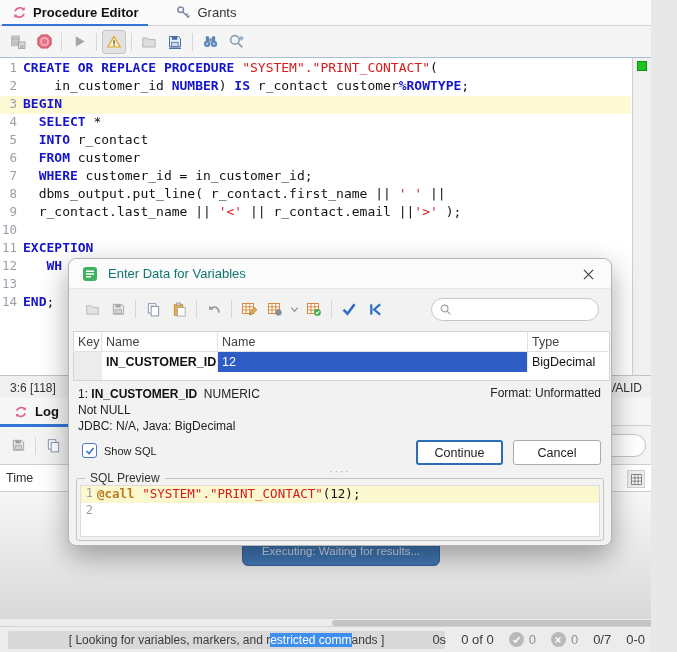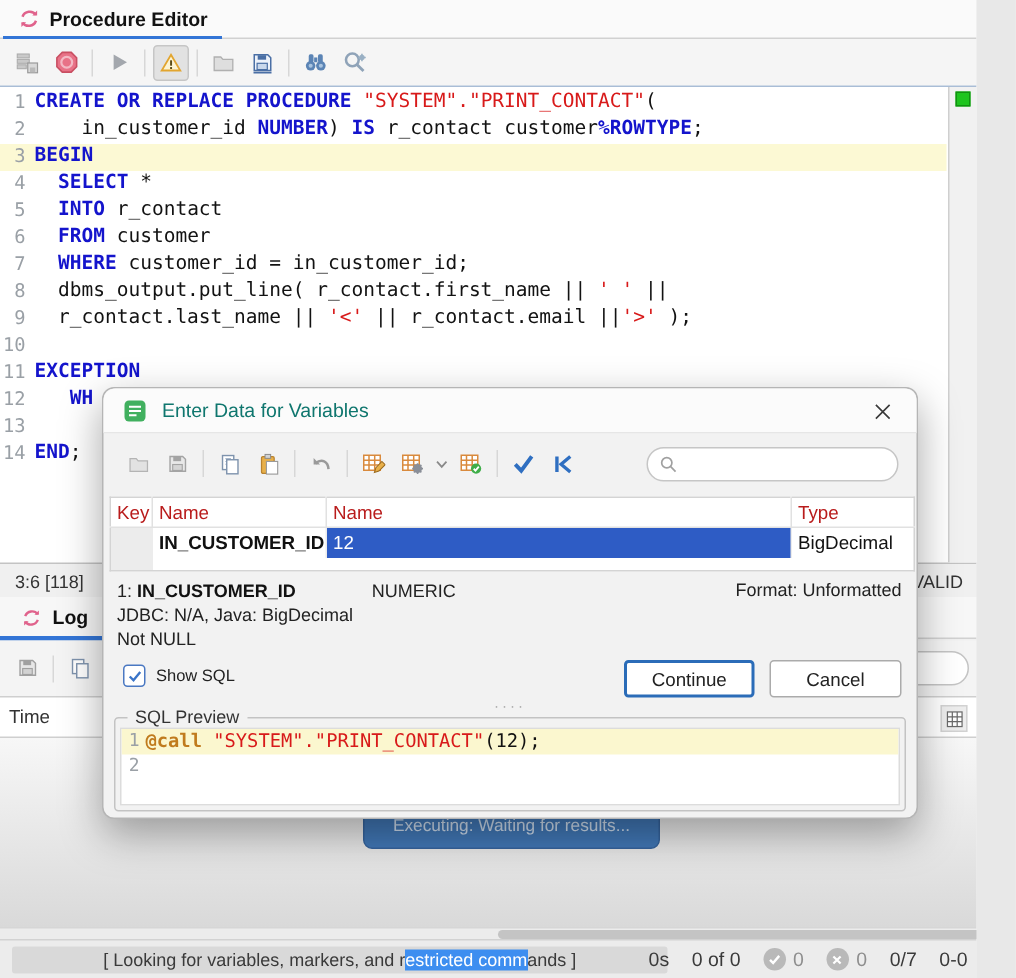--- a/index.html
+++ b/index.html
@@ -73,21 +73,21 @@
   .dialog { position:absolute; left:68px; top:258px; width:544px; height:288px; background:#f2f2f2; border:1px solid #b5b5b5; border-radius:8px; box-shadow:0 10px 28px rgba(0,0,0,.35); z-index:50; }
   .dtitle { position:absolute; top:0; left:0; right:0; height:30px; display:flex; align-items:center; background:#fbfbfb; border-bottom:1px solid #e6e6e6; border-radius:8px 8px 0 0; }
   .dtitle .dicon { margin-left:13px; }
   .dtitle .dlabel { margin-left:10px; font-size:13px; color:#0f766e; }
   .dclose { position:absolute; right:10px; top:3px; width:26px; height:24px; display:flex; align-items:center; justify-content:center; border-radius:4px; }
   .dtoolbar { position:absolute; top:36px; left:0; right:0; height:28px; display:flex; align-items:center; padding-left:10px; }
   .dbtn { width:22px; height:22px; display:flex; align-items:center; justify-content:center; margin:0 2px; }
   .searchbox { position:absolute; right:12px; top:39px; width:168px; height:23px; background:#fff; border:1px solid #c6c6c6; border-radius:12px; display:flex; align-items:center; padding-left:7px; }
 
   .vtable { position:absolute; left:4px; top:72px; width:536px; border:1px solid #d4d4d4; background:#fff; border-collapse:collapse; table-layout:fixed; font-size:12.5px; }
-  .vtable th { font-weight:normal; text-align:left; padding:2px 4px; height:20px; border-right:1px solid #e1e1e1; border-bottom:1px solid #e1e1e1; color:#b91c1c; }
+  .vtable th { font-weight:normal; text-align:left; padding:2px 4px; height:20px; border-right:1px solid #e1e1e1; border-bottom:1px solid #e1e1e1; color:#404040; }
   .vtable td { padding:1px 4px; height:20px; border-right:1px solid #ececec; color:#111; overflow:hidden; white-space:nowrap; }
   .vtable .keycell { background:#ececec; }
   .vtable .namecell { font-weight:bold; }
   .vtable .valuecell { background:#2e5cc5; color:#fff; }
   .vtable .blankrow td { height:9px; border-right:none; }
 
   .dinfo { position:absolute; left:9px; top:127px; font-size:12px; color:#222; line-height:16px; }
   .dinfo b { color:#111; }
   .dformat { position:absolute; right:10px; top:127px; font-size:12px; color:#222; }
 
@@ -120,20 +120,29 @@
       <span>
         <svg width="15" height="15" viewBox="0 0 16 16">
           <path d="M12.8 5.2A5.5 5.5 0 0 0 3.2 6.6" stroke="#e0638c" stroke-width="1.8" fill="none"></path>
           <path d="M3.2 10.8A5.5 5.5 0 0 0 12.8 9.4" stroke="#e0638c" stroke-width="1.8" fill="none"></path>
           <path d="M13.6 2.2v3.4h-3.4z" fill="#e0638c"></path>
           <path d="M2.4 13.8v-3.4h3.4z" fill="#e0638c"></path>
         </svg>
       </span>
       <span class="tlabel">Procedure Editor</span>
       <span class="underline"></span>
+    </div>
+    <div class="tab" style="margin-left:12px;">
+      <span>
+        <svg width="15" height="15" viewBox="0 0 16 16">
+          <circle cx="5" cy="5" r="3" fill="none" stroke="#7a8aa0" stroke-width="1.6"></circle>
+          <path d="M7.4 7.4l6.2 6.2M10.8 10.8l1.8-1.8M12.8 12.8l1.6-1.6" stroke="#7a8aa0" stroke-width="1.6" fill="none"></path>
+        </svg>
+      </span>
+      <span class="tlabel">Grants</span>
     </div>
   </div>
 
   <div class="toolbar">
     <span class="tbtn">
       <svg width="16" height="16" viewBox="0 0 16 16">
         <rect x="1.5" y="2" width="8" height="2.6" fill="#c9c9c9" stroke="#ababab" stroke-width=".7"></rect>
         <rect x="1.5" y="5.6" width="8" height="2.6" fill="#c9c9c9" stroke="#ababab" stroke-width=".7"></rect>
         <rect x="1.5" y="9.2" width="6" height="2.6" fill="#c9c9c9" stroke="#ababab" stroke-width=".7"></rect>
         <rect x="8.5" y="8" width="6.5" height="6.5" fill="#d9d9d9" stroke="#9a9a9a" stroke-width=".8"></rect>
@@ -475,23 +484,23 @@
       <tr class="blankrow">
             <td class="keycell"></td>
             <td></td>
             <td></td>
             <td style="border-right:none;"></td>
           </tr>
     </tbody>
       </table>
 
     <div class="dinfo">
-      <div><span>1: </span><b>IN_CUSTOMER_ID</b><span style="white-space:pre;margin-left:44px;">  NUMERIC</span></div>
+      <div><span>1: </span><b>IN_CUSTOMER_ID</b><span style="white-space:pre;">  NUMERIC</span></div>
+      <div>Not NULL</div>
       <div>JDBC: N/A, Java: BigDecimal</div>
-      <div>Not NULL</div>
     </div>
     <div class="dformat">Format: Unformatted</div>
 
     <div class="dctrl">
       <span class="cbwrap">
         <span class="checkbox">
           <svg width="10" height="10" viewBox="0 0 10 10">
               <path d="M1.5 5l2.5 2.5 4.5-5.5" stroke="#3a74c8" stroke-width="1.6" fill="none"></path>
             </svg>
         </span>

